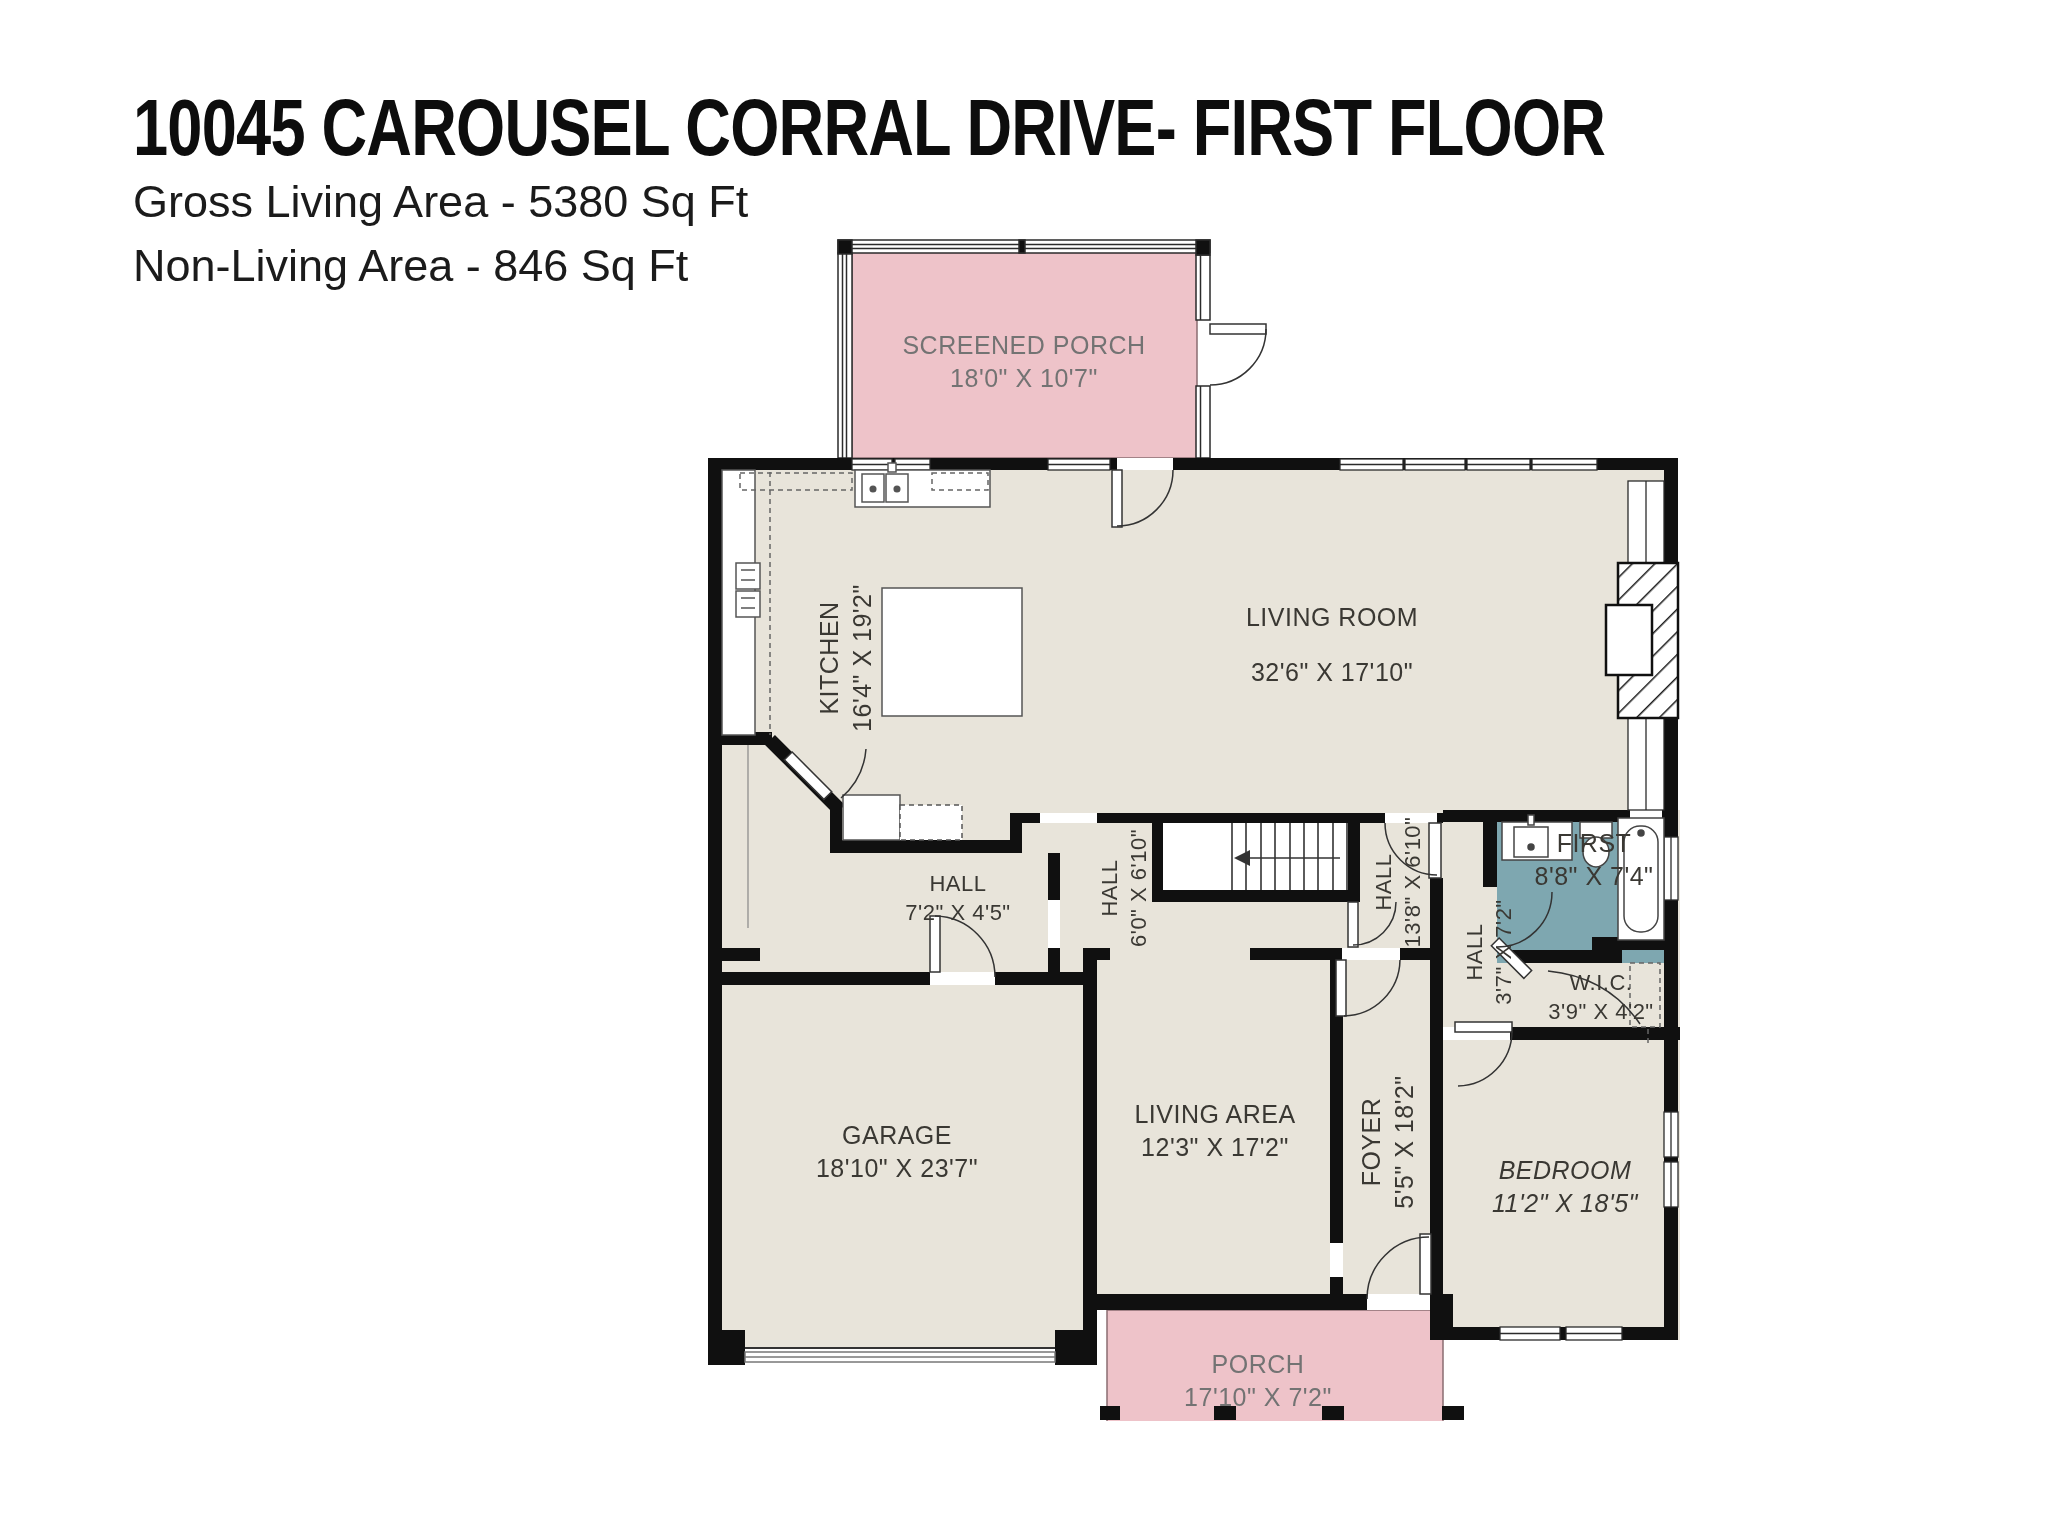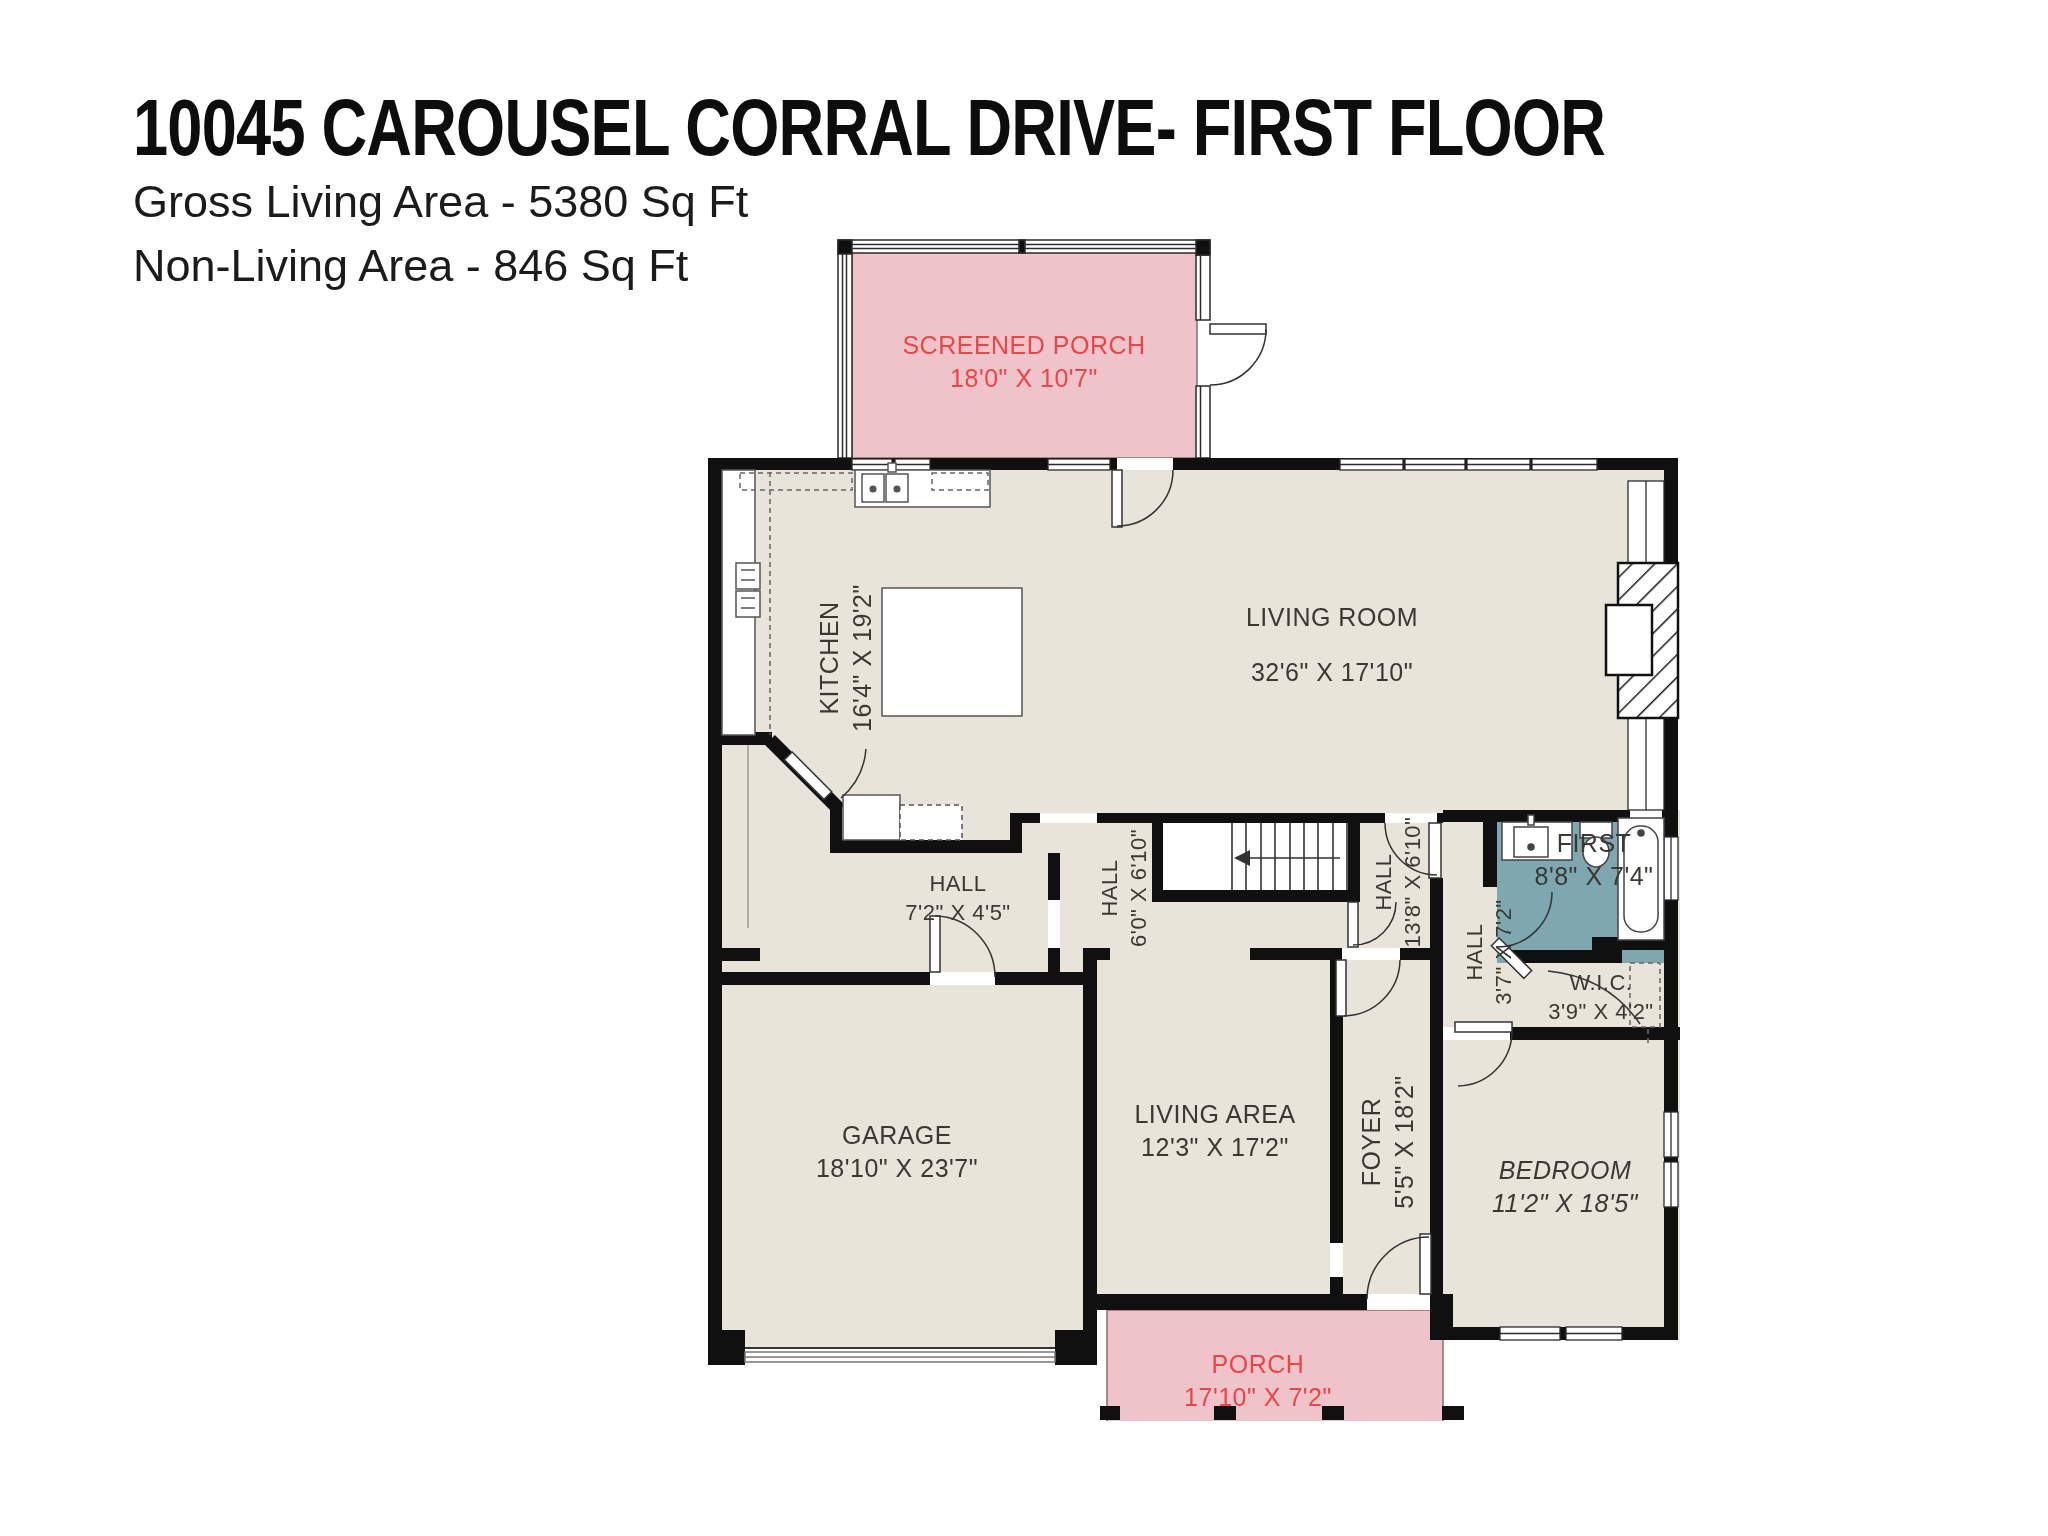--- a/index.html
+++ b/index.html
@@ -11,21 +11,21 @@
          transform:scaleX(0.80);transform-origin:left center;white-space:nowrap;
          letter-spacing:-1px;}
   .sub{font-size:45px;color:#1b1b1b;line-height:1.28;white-space:nowrap;margin-top:6px;}
   
   .lbl{position:absolute;display:flex;flex-direction:column;align-items:center;text-align:center;
        color:#3a3833;line-height:1.32;letter-spacing:.5px;white-space:nowrap;
        transform:translate(-50%,-50%);}
   .lbl .nm,.lbl .dm{font-size:25px;}
   .lbl.small .nm,.lbl.small .dm{font-size:22px;}
   .lbl.rot{transform:translate(-50%,-50%) rotate(-90deg);}
-  .lbl.pink{color:#ef4444;}
+  .lbl.pink{color:#737373;}
   #lbl-sporch{left:1024px;top:362px;}
   #lbl-kitchen{left:846px;top:658px;}
   #lbl-living{left:1332px;top:645px;gap:22px;}
   #lbl-hall-a{left:958px;top:898px;}
   #lbl-hall-b{left:1124px;top:888px;}
   #lbl-hall-c{left:1398px;top:882px;}
   #lbl-hall-d{left:1489px;top:952px;}
   #lbl-bath{left:1594px;top:860px;}
   #lbl-wic{left:1601px;top:997px;}
   #lbl-garage{left:897px;top:1152px;}

